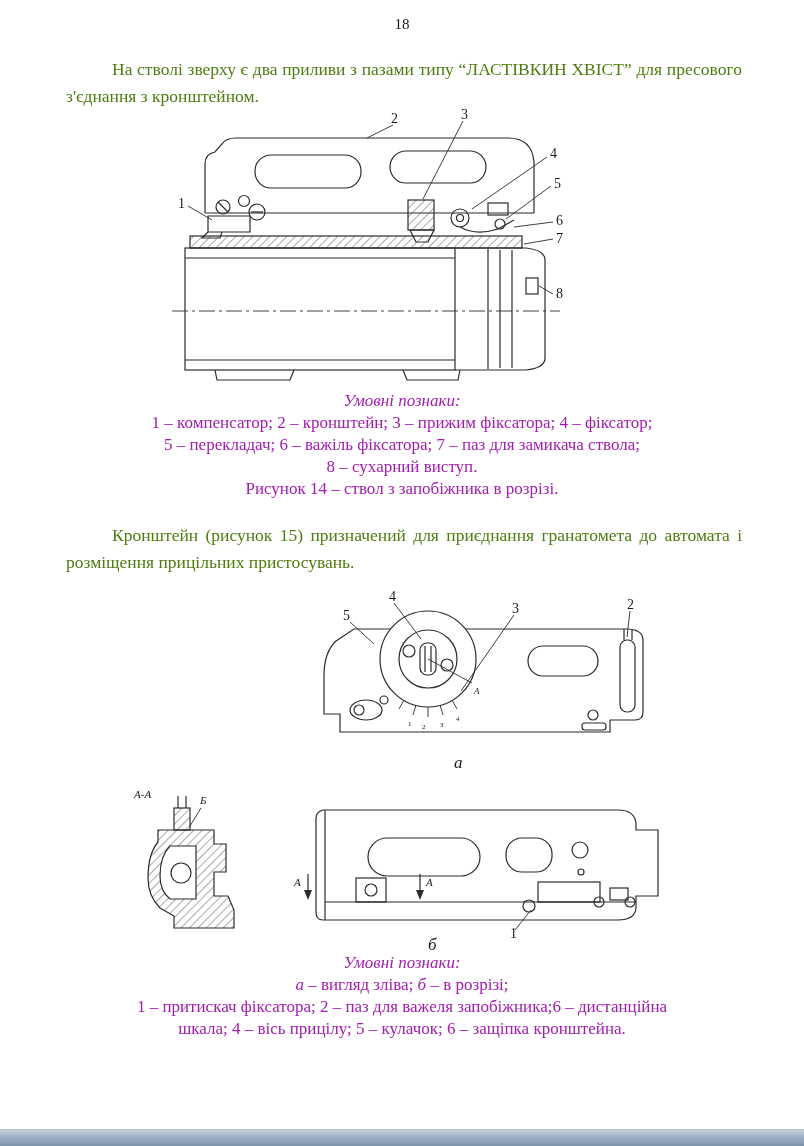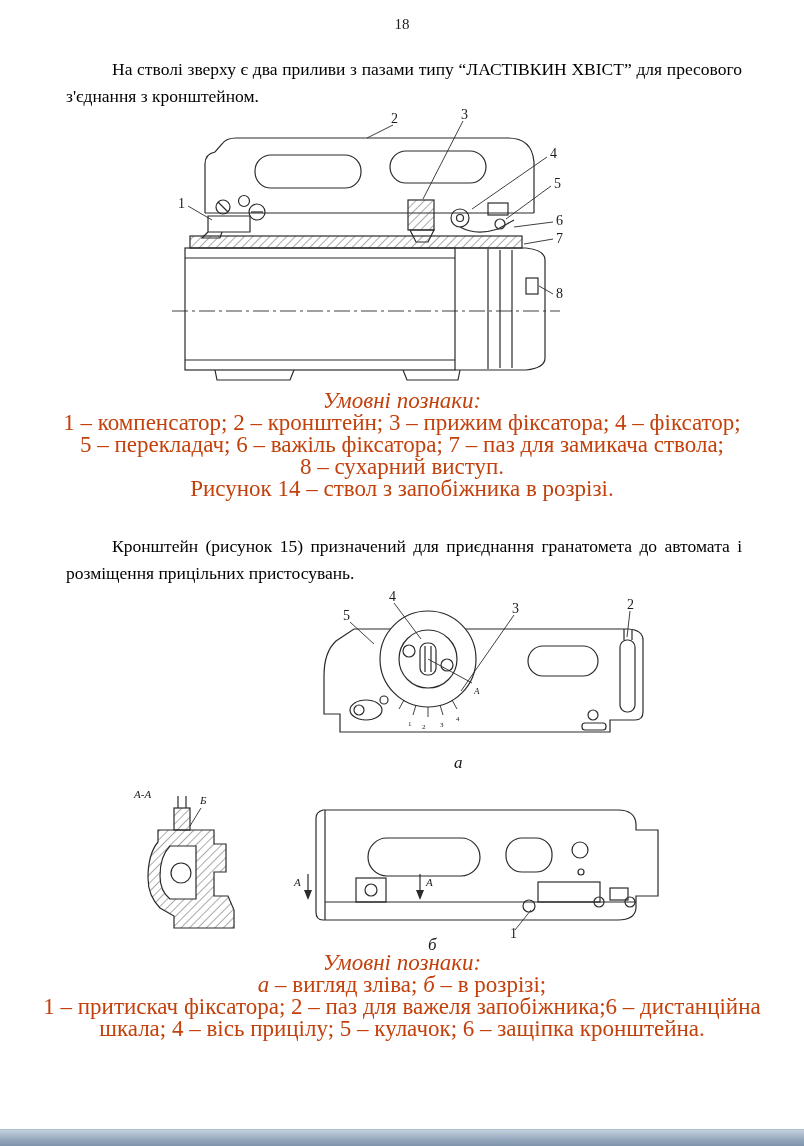--- a/index.html
+++ b/index.html
@@ -10,27 +10,27 @@
     font-family:"Liberation Serif", serif;
     overflow:hidden;
   }
   .page-number {
     position:absolute; top:16px; left:0; width:100%;
     text-align:center; font-size:15px; color:#1a1a1a;
   }
   .par {
     position:absolute; left:66px; width:676px;
     font-size:17.5px; line-height:27px;
-    text-align:justify; text-indent:46px; color:#000000;
+    text-align:justify; text-indent:46px; color:#4d7c0f;
   }
   #p1 { top:56px; }
-  #p2 { top:522px;margin-top:11px; }
+  #p2 { top:522px; }
   .legend {
     position:absolute; left:0; width:100%;
-    text-align:center; font-size:23px; line-height:22px; color:#c2410c;
+    text-align:center; font-size:17px; line-height:22px; color:#a21caf;
   }
   #legend14 { top:390px; }
   #legend15 { top:952px; }
   .legend .title { font-style:italic; }
   .legend .caption { font-weight:normal; }
   .legend .caption b { font-weight:normal; }
   svg.fig { position:absolute; }
   #fig14  { left:160px; top:108px; }
   #fig15a { left:288px; top:584px; }
   #fig15b { left:118px; top:778px; }

